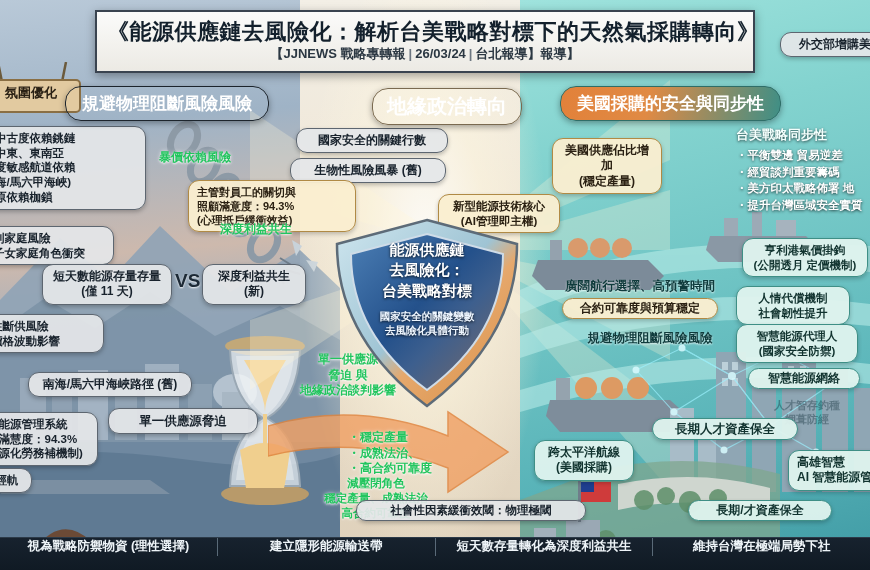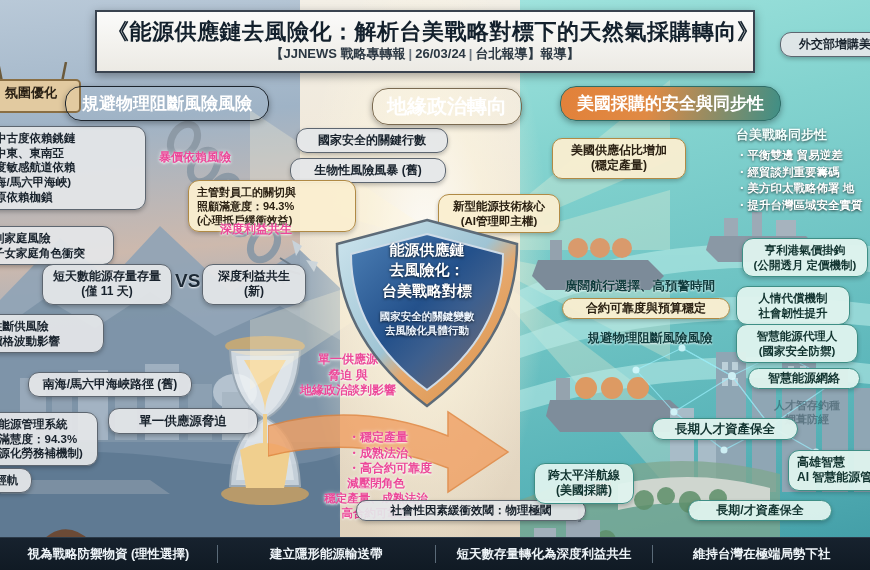--- a/index.html
+++ b/index.html
@@ -59,21 +59,21 @@
        text-align:center;white-space:pre-line;}
   .cal-grey{background:rgba(228,230,232,.93);border:1.5px solid #5d6670;color:#18222c;
             box-shadow:0 2px 4px rgba(0,0,0,.25);}
   .cal-cream{background:rgba(250,238,208,.95);border:1.5px solid #b08a45;color:#2a2012;
             box-shadow:0 2px 4px rgba(0,0,0,.22);}
   .cal-mint{background:rgba(223,243,238,.95);border:1.5px solid #3e8f86;color:#11332f;
             box-shadow:0 2px 4px rgba(0,0,0,.22);}
 
   .txt-out{position:absolute;z-index:30;font-weight:bold;line-height:1.3;
            white-space:pre-line;text-align:center;}
-  .out-dark{color:#ec4899;text-shadow:0 1px 2px rgba(255,255,255,.85),0 0 4px rgba(255,255,255,.7);}
+  .out-dark{color:#22c55e;text-shadow:0 1px 2px rgba(255,255,255,.85),0 0 4px rgba(255,255,255,.7);}
   .out-deep{color:#0f3b3c;text-shadow:0 1px 2px rgba(255,255,255,.8);}
 
   
   .shield-wrap{position:absolute;left:333px;top:218px;width:188px;height:190px;z-index:32;}
   .shield-text{position:absolute;left:0;top:0;width:188px;height:190px;
       display:flex;flex-direction:column;align-items:center;justify-content:flex-start;
       padding-top:22px;box-sizing:border-box;pointer-events:none;}
   .shield-title{font-size:15px;font-weight:bold;color:#ffffff;line-height:1.35;text-align:center;
       text-shadow:0 1px 3px rgba(0,0,0,.8);white-space:pre-line;}
   .shield-sub{margin-top:8px;font-size:10.5px;font-weight:bold;color:#eef6ff;line-height:1.35;
@@ -84,21 +84,21 @@
   .sign-label{position:absolute;left:4px;top:22px;width:86px;text-align:center;
       font-size:13px;font-weight:bold;color:#2a2114;}
 
   
   .vs{position:absolute;left:175px;top:270px;z-index:31;font-size:19px;font-weight:bold;
       color:#1d2a36;text-shadow:0 1px 2px rgba(255,255,255,.9);}
 
   
   .bottom{position:absolute;left:0;bottom:0;width:870px;height:32px;z-index:45;
       background:linear-gradient(180deg,#17222e 0%,#101a24 100%);
-      border-top:1px solid #2c3a48;display:flex;align-items:center;}
+      border-top:1px solid #2c3a48;display:flex;}
   .bot-item{flex:1;text-align:center;font-size:12.5px;font-weight:bold;color:#eef4f8;
       white-space:nowrap;overflow:hidden;}
   .bot-div{width:1px;height:18px;background:#5a6a78;}
 
   
   .net{position:absolute;right:0;top:330px;width:250px;height:140px;opacity:.85;z-index:12;}
 </style>
 </head>
 <body>
 
@@ -373,21 +373,21 @@
   <div class="txt-out out-dark" style="left:348px;top:430px;width:150px;font-size:12px;text-align:left;">・穩定產量
 ・成熟法治、
 ・高合約可靠度</div>
 
   <div class="txt-out out-dark" style="left:276px;top:476px;width:200px;font-size:11.5px;">減壓閉角色
 穩定產量、成熟法治
 高合約可靠度</div>
 
   <div class="cal cal-grey" style="left:356px;top:500px;width:230px;font-size:11.5px;padding:2px 6px;border-radius:10px;">社會性因素緩衝效閾：物理極閾</div>
 
-  <div class="cal cal-cream" style="left:552px;top:138px;width:134px;font-size:12px;border-radius:10px;">美國供應佔比增加
+  <div class="cal cal-cream" style="left:552px;top:138px;width:110px;font-size:12px;">美國供應佔比增加
 (穩定產量)</div>
 
   <div style="position:absolute;left:736px;top:126px;width:132px;z-index:33;">
     <div style="font-size:13px;font-weight:bold;color:#f4fffd;text-shadow:0 1px 3px rgba(0,0,0,.7);">台美戰略同步性</div>
     <div style="margin-top:3px;font-size:11.5px;font-weight:bold;color:#ffffff;line-height:1.45;text-shadow:0 1px 3px rgba(0,0,0,.75);">
       <div>・平衡雙邊 貿易逆差</div>
       <div>・經貿談判重要籌碼</div>
       <div>・美方印太戰略佈署 地</div>
       <div>・提升台灣區域安全實質</div>
     </div>
@@ -397,30 +397,30 @@
 (公開透月 定價機制)</div>
 
   <div class="cal cal-mint" style="left:736px;top:286px;width:114px;font-size:11.5px;">人情代償機制
 社會韌性提升</div>
 
   <div class="cal cal-mint" style="left:736px;top:324px;width:122px;font-size:11.5px;">智慧能源代理人
 (國家安全防禦)</div>
 
   <div class="txt-out out-deep" style="left:544px;top:278px;width:192px;font-size:12.5px;">廣闊航行選擇、高預警時間</div>
 
-  <div class="cal cal-cream" style="left:562px;top:298px;width:168px;font-size:12px;padding:2px 6px;">合約可靠度與預算穩定</div>
+  <div class="cal cal-cream" style="left:562px;top:298px;width:156px;font-size:12px;padding:2px 6px;">合約可靠度與預算穩定</div>
 
   <div class="txt-out out-deep" style="left:560px;top:330px;width:180px;font-size:12.5px;">規避物理阻斷風險風險</div>
 
   <div class="cal cal-mint" style="left:748px;top:368px;width:112px;font-size:12px;padding:2px 6px;">智慧能源網絡</div>
 
   <div class="txt-out" style="left:752px;top:398px;width:110px;font-size:11px;color:rgba(30,60,70,.45);">人才智存釣種
 姻葺防經</div>
 
-  <div class="cal cal-mint" style="left:534px;top:463px;width:100px;font-size:12px;">跨太平洋航線
+  <div class="cal cal-mint" style="left:534px;top:440px;width:100px;font-size:12px;">跨太平洋航線
 (美國採購)</div>
 
   <div class="cal cal-mint" style="left:652px;top:418px;width:146px;font-size:12.5px;padding:2px 6px;">長期人才資產保全</div>
 
   <div class="cal cal-mint" style="left:688px;top:500px;width:144px;font-size:12px;padding:2px 6px;text-align:center;">長期/才資產保全</div>
 
   <div class="cal cal-mint" style="left:788px;top:450px;width:120px;font-size:12px;text-align:left;">高雄智慧
 AI 智慧能源管</div>
 
   <div class="bottom">

